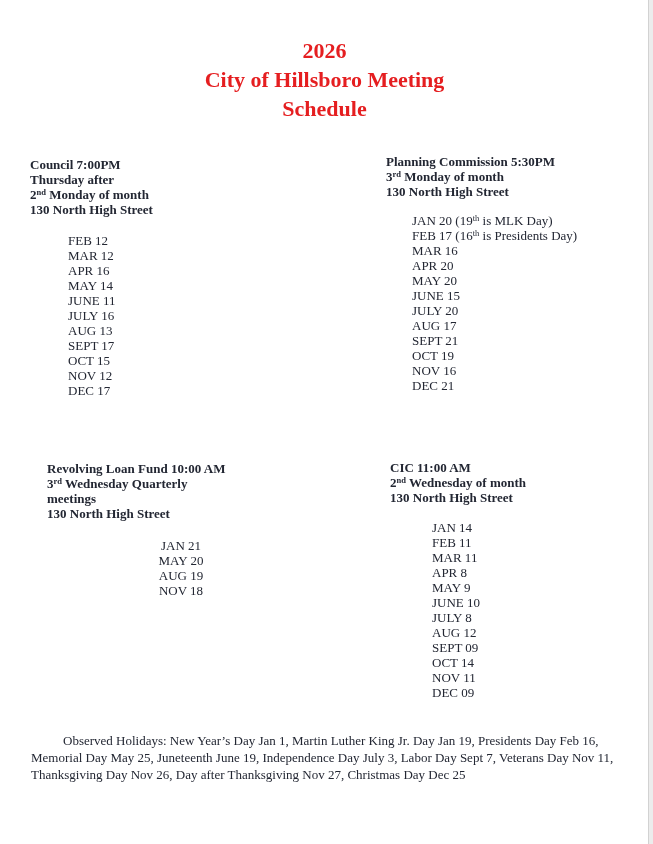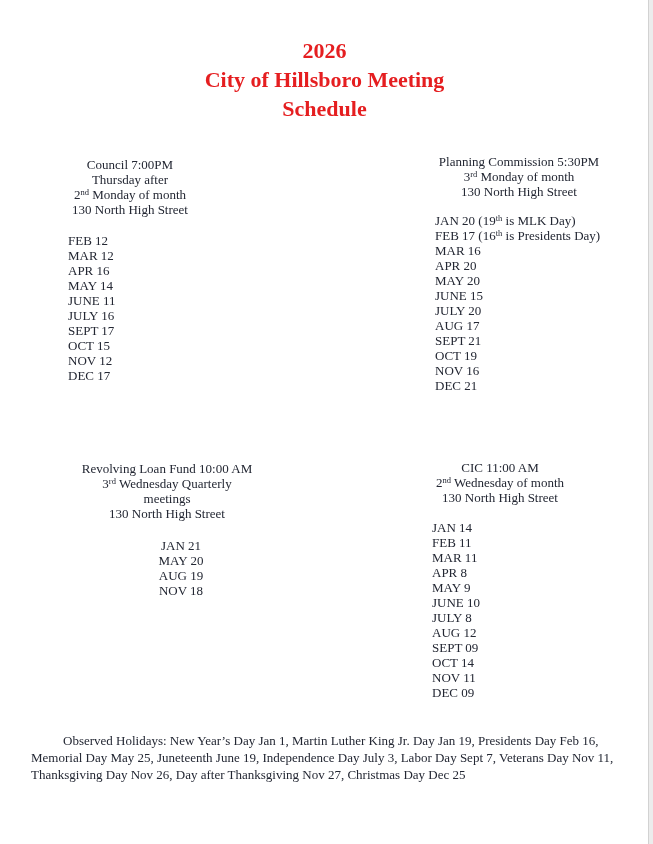--- a/index.html
+++ b/index.html
@@ -21,33 +21,33 @@
     color: #e51e20;
     font-weight: bold;
     font-size: 22px;
     line-height: 29px;
   }
   .meeting {
     position: absolute;
     font-size: 13px;
     line-height: 15px;
   }
-  .hdr { font-weight: normal; text-align: center; }
+  .hdr { font-weight: bold; text-align: left; }
   .hdr-line { white-space: nowrap; }
   .date-line { white-space: nowrap; }
   sup {
     font-size: 8.5px;
     line-height: 0;
     vertical-align: baseline;
     position: relative;
     top: -0.45em;
   }
   .council   { left: 30px;  top: 157px; width: 200px; }
   .council .dates   { margin-top: 16px; padding-left: 38px; }
-  .planning  { left: 409px; top: 154px; width: 220px; }
+  .planning  { left: 386px; top: 154px; width: 220px; }
   .planning .dates  { margin-top: 14px; padding-left: 26px; }
   .revolving { left: 47px;  top: 461px; width: 240px; }
   .revolving .dates { margin-top: 17px; padding-left: 28px; text-align: center; }
   .cic       { left: 390px; top: 460px; width: 220px; }
   .cic .dates       { margin-top: 15px; padding-left: 42px; }
   .holidays {
     position: absolute;
     left: 31px;
     top: 732px;
     width: 589px;
@@ -84,20 +84,21 @@
         <div class="hdr-line">2<sup>nd</sup> Monday of month</div>
         <div class="hdr-line">130 North High Street</div>
       </div>
     <div class="dates">
         <div class="date-line">FEB 12</div>
         <div class="date-line">MAR 12</div>
         <div class="date-line">APR 16</div>
         <div class="date-line">MAY 14</div>
         <div class="date-line">JUNE 11</div>
         <div class="date-line">JULY 16</div>
+        <div class="date-line">AUG 13</div>
         <div class="date-line">SEPT 17</div>
         <div class="date-line">OCT 15</div>
         <div class="date-line">NOV 12</div>
         <div class="date-line">DEC 17</div>
       </div>
   </section>
 
   <section class="meeting planning">
     <div class="hdr">
         <div class="hdr-line">Planning Commission 5:30PM</div>

